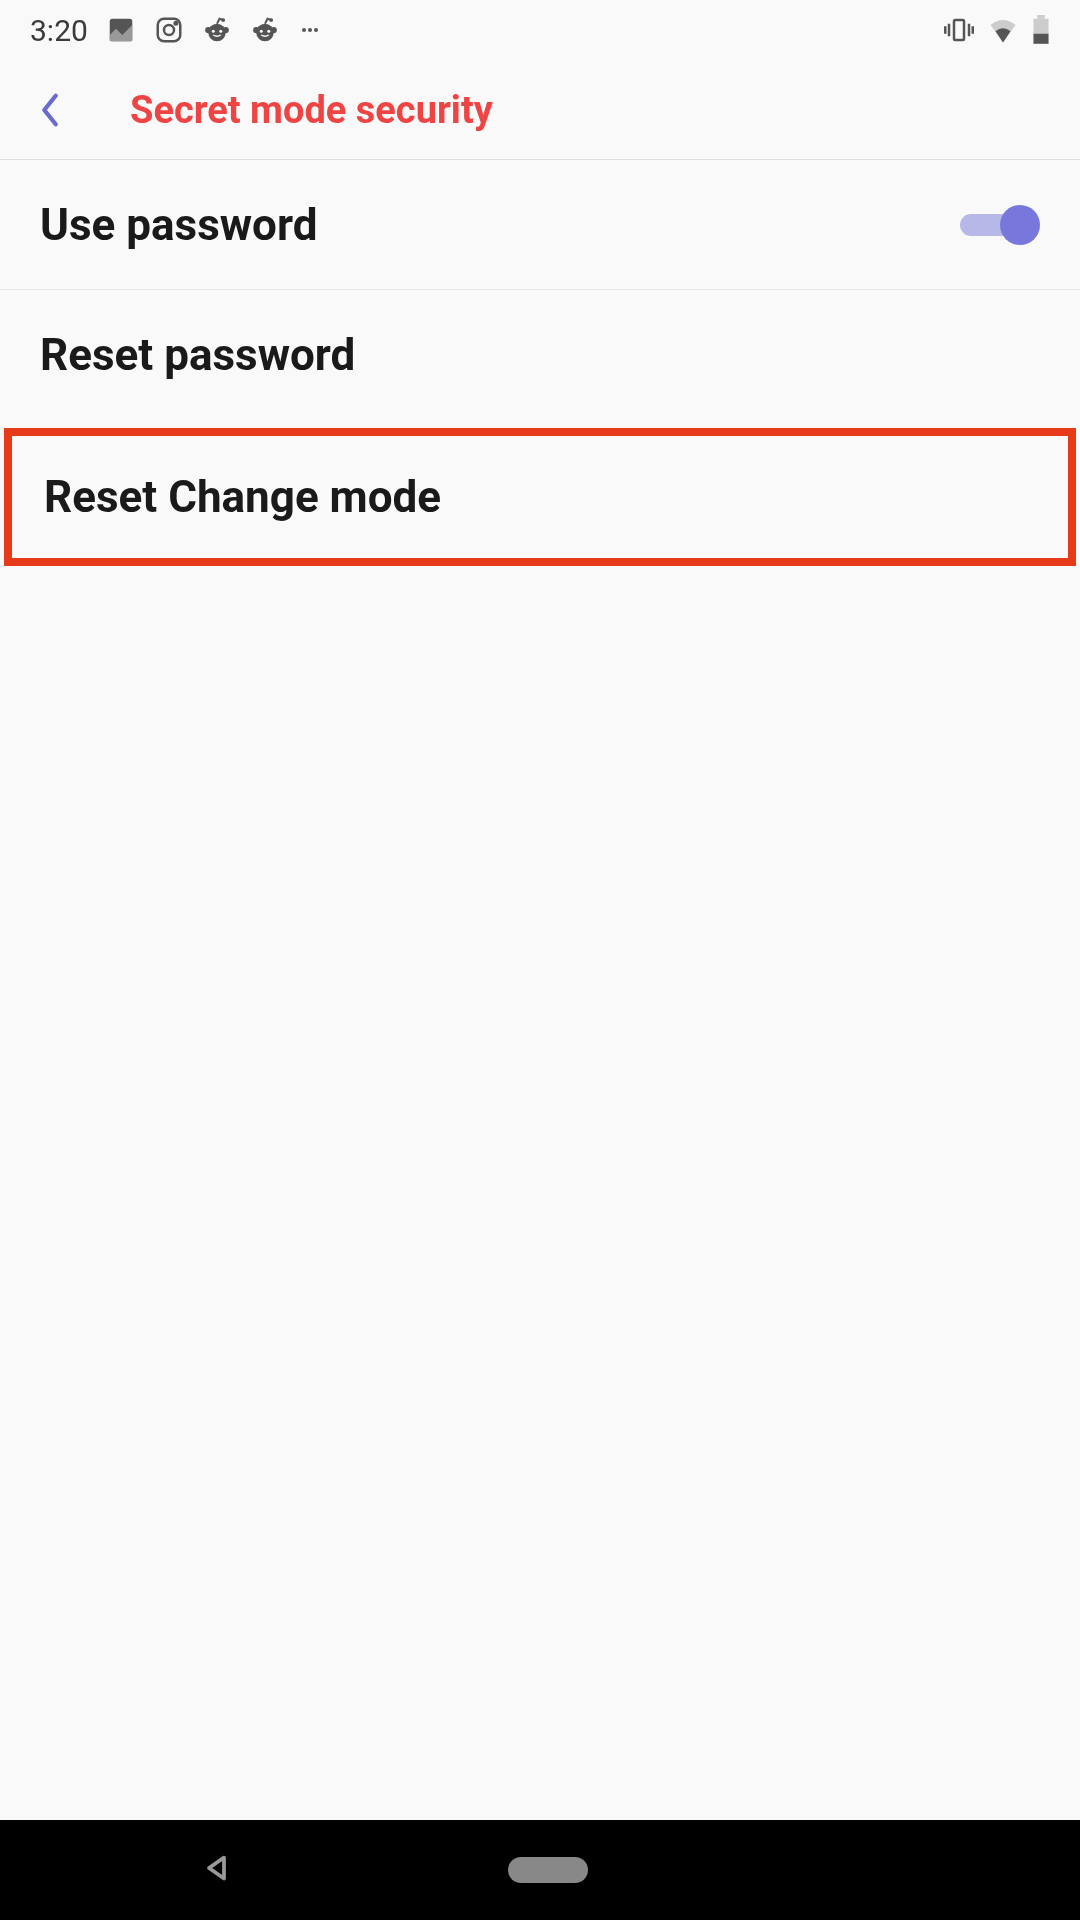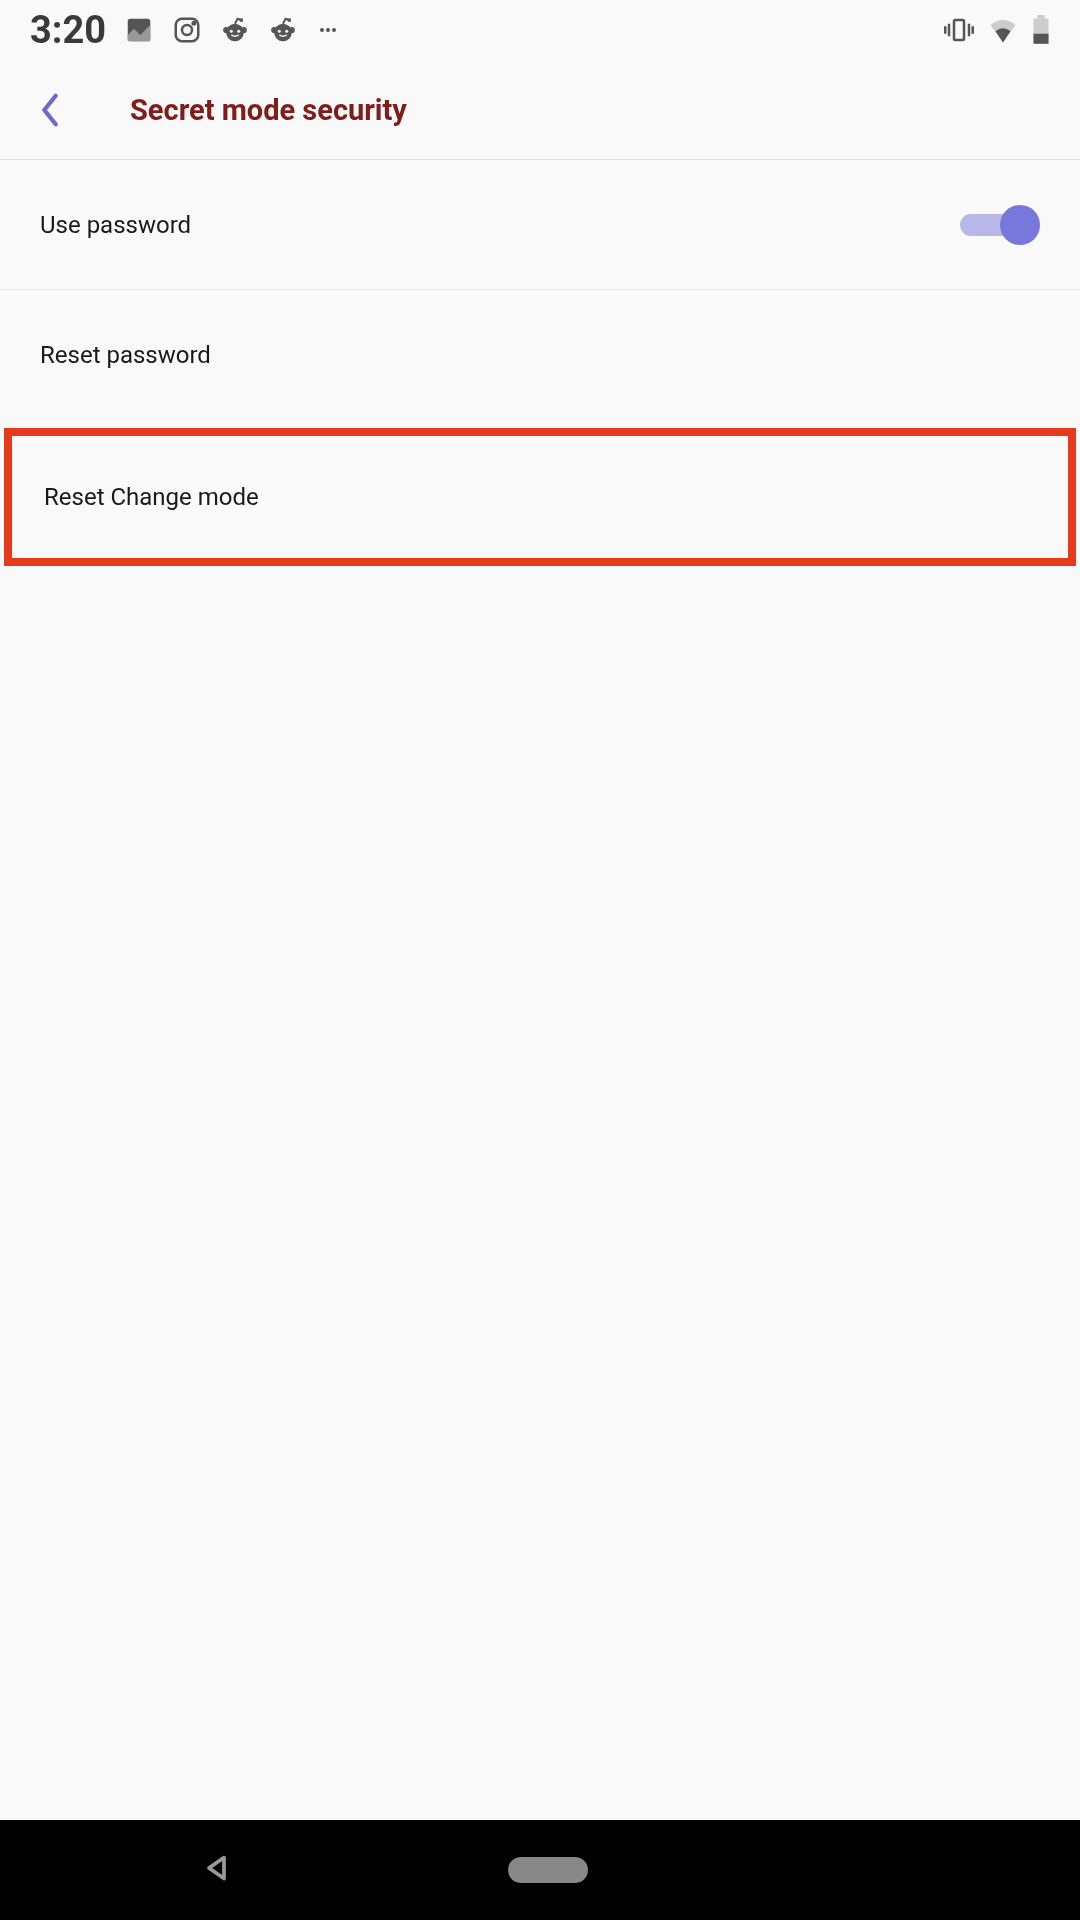--- a/index.html
+++ b/index.html
@@ -22,22 +22,22 @@
       justify-content: space-between;
       padding: 0 30px;
       color: #555;
     }
     .status-left {
       display: flex;
       align-items: center;
       gap: 18px;
     }
     .status-time {
-      font-size: 38px;
-      font-weight: 700;
+      font-size: 30px;
+      font-weight: 400;
       color: #3a3a3a;
     }
     .status-icon {
       display: inline-flex;
       align-items: center;
       justify-content: center;
     }
     .status-right {
       display: flex;
       align-items: center;
@@ -53,41 +53,41 @@
     }
     .back-button {
       width: 40px;
       height: 40px;
       display: flex;
       align-items: center;
       justify-content: center;
       color: #6b6bce;
     }
     .page-title {
-      font-size: 29px;
+      font-size: 38px;
       font-weight: 700;
-      color: #7f1d1d;
+      color: #ef4444;
     }
     .settings-list {
       background: #f9f9f9;
     }
     .setting-row {
       display: flex;
       align-items: center;
       justify-content: space-between;
       padding: 0 40px;
       height: 130px;
     }
     .setting-row.bordered {
       border-bottom: 1px solid #e8e8e8;
     }
     .setting-label {
-      font-size: 24px;
+      font-size: 44px;
       color: #1a1a1a;
-      font-weight: 400;
+      font-weight: 700;
     }
     .toggle {
       position: relative;
       width: 80px;
       height: 40px;
     }
     .toggle-track {
       position: absolute;
       top: 9px;
       left: 0;

